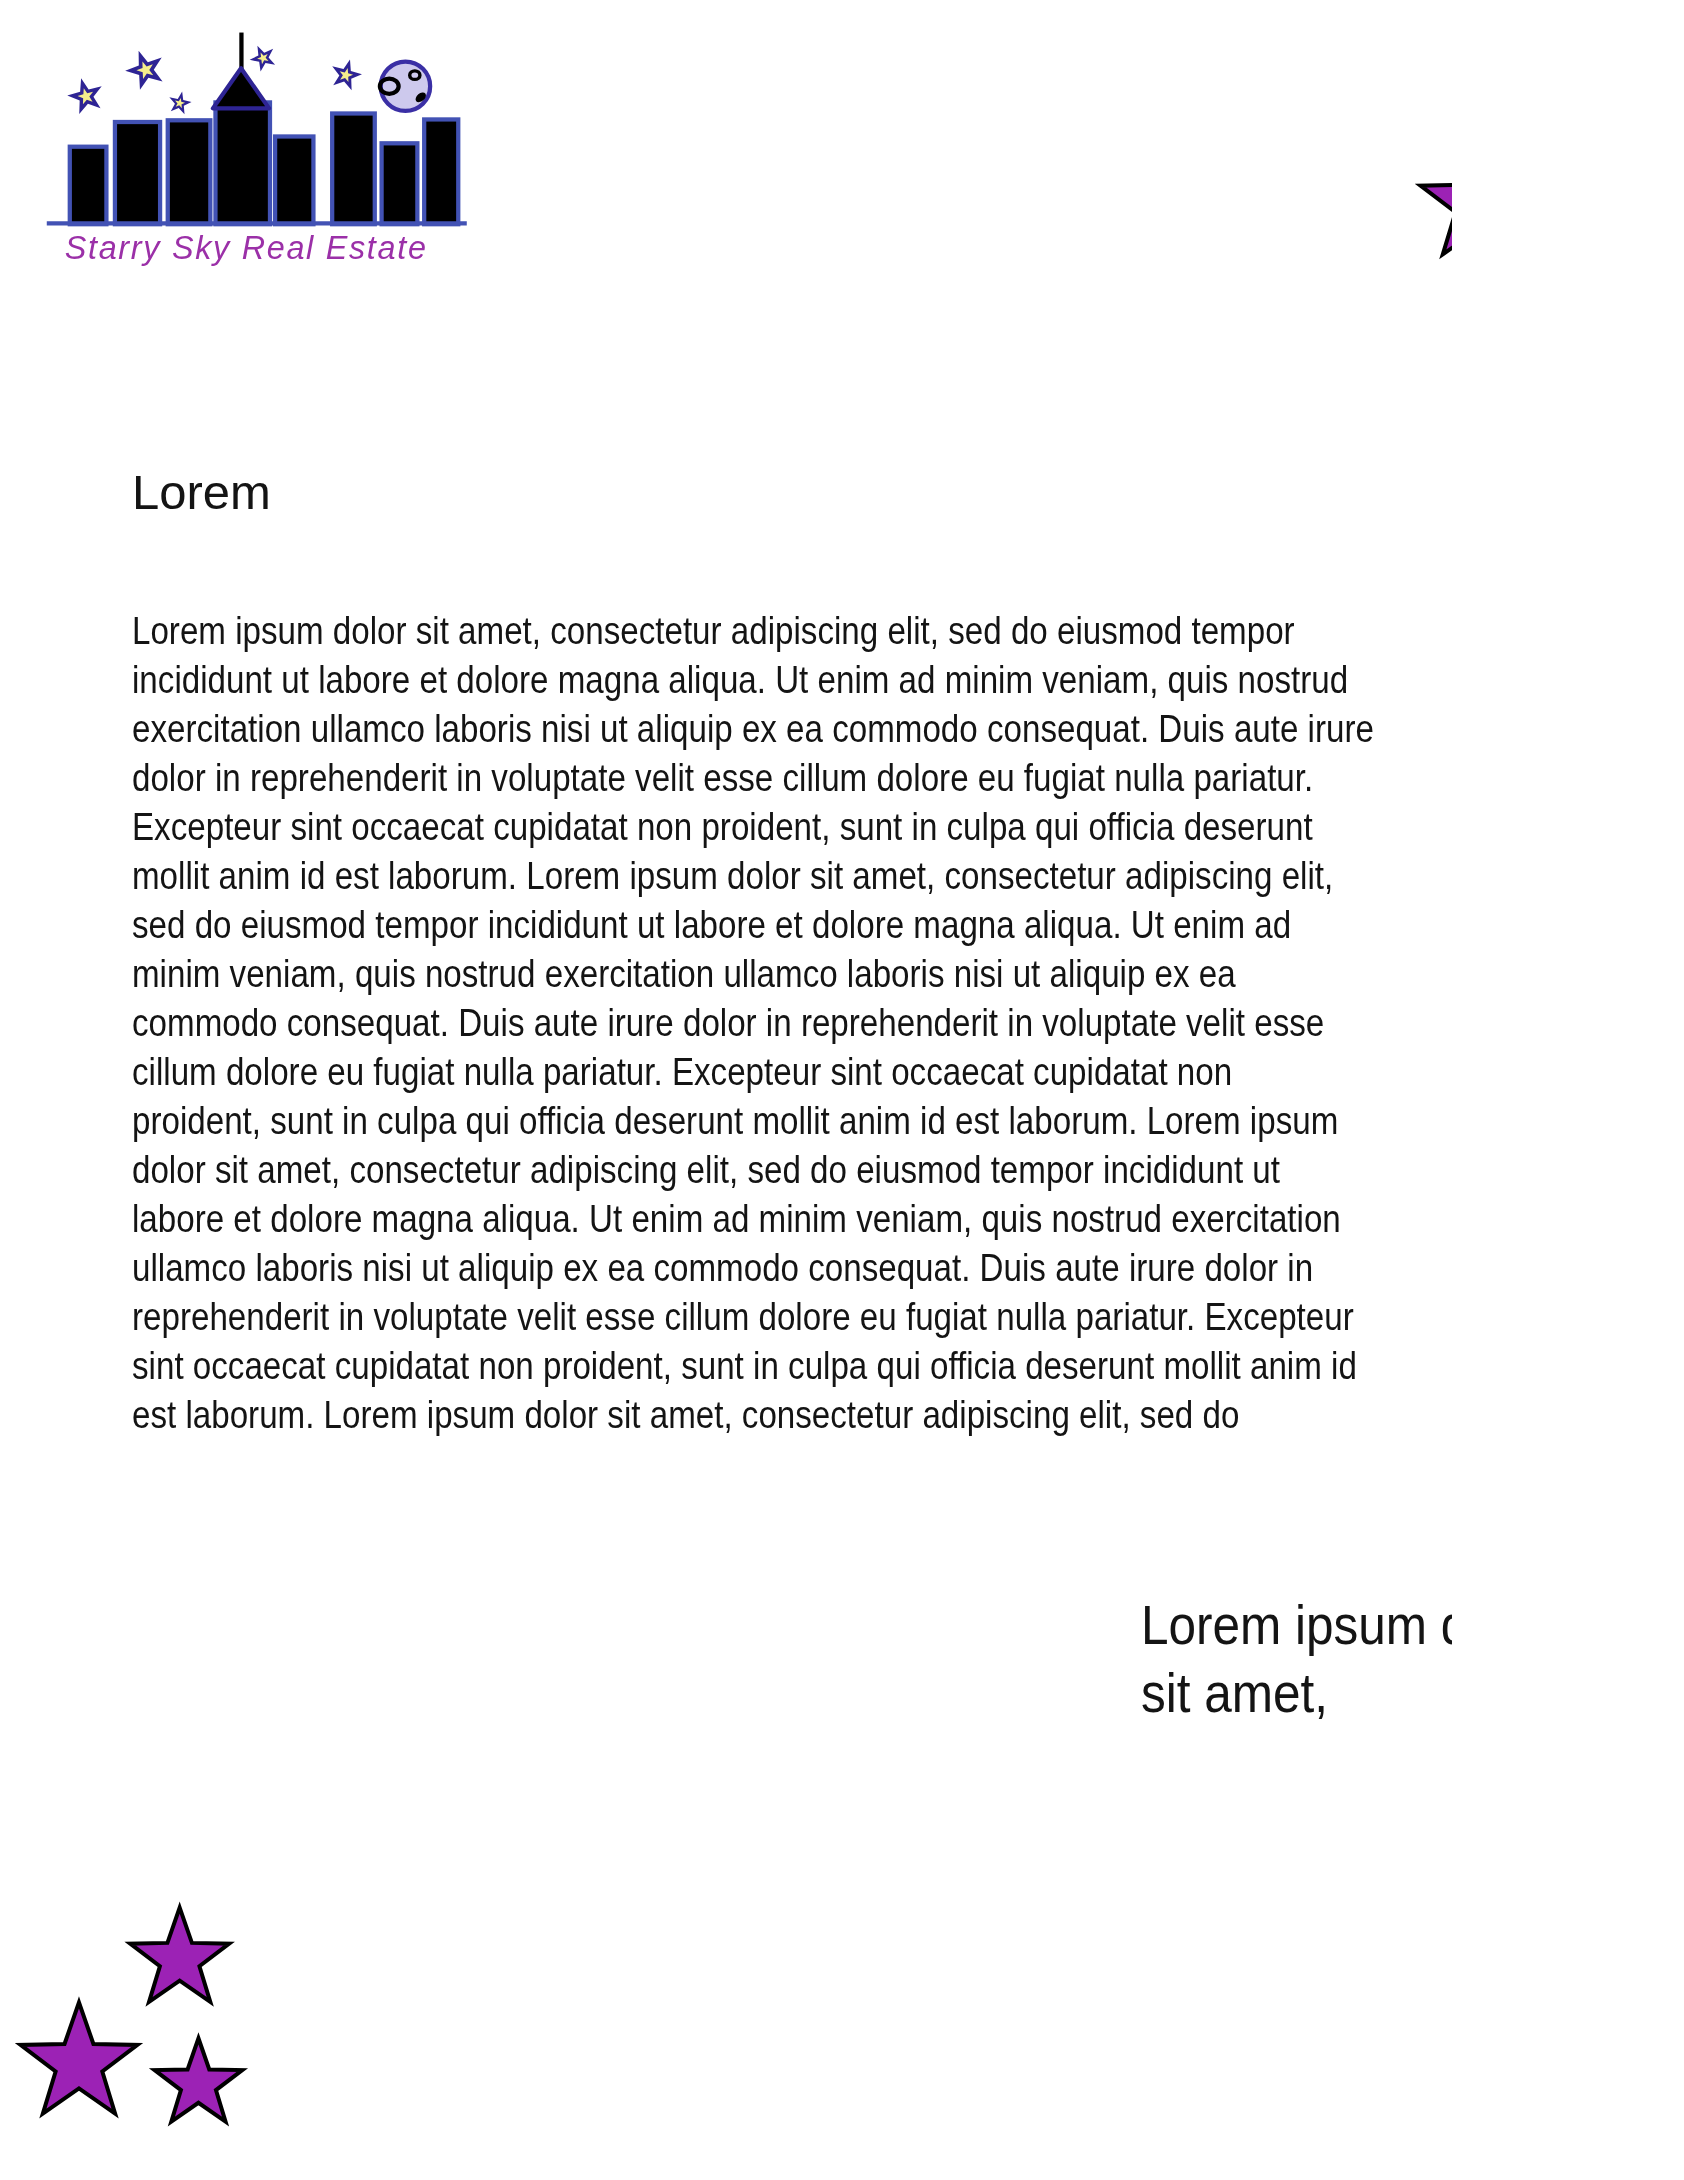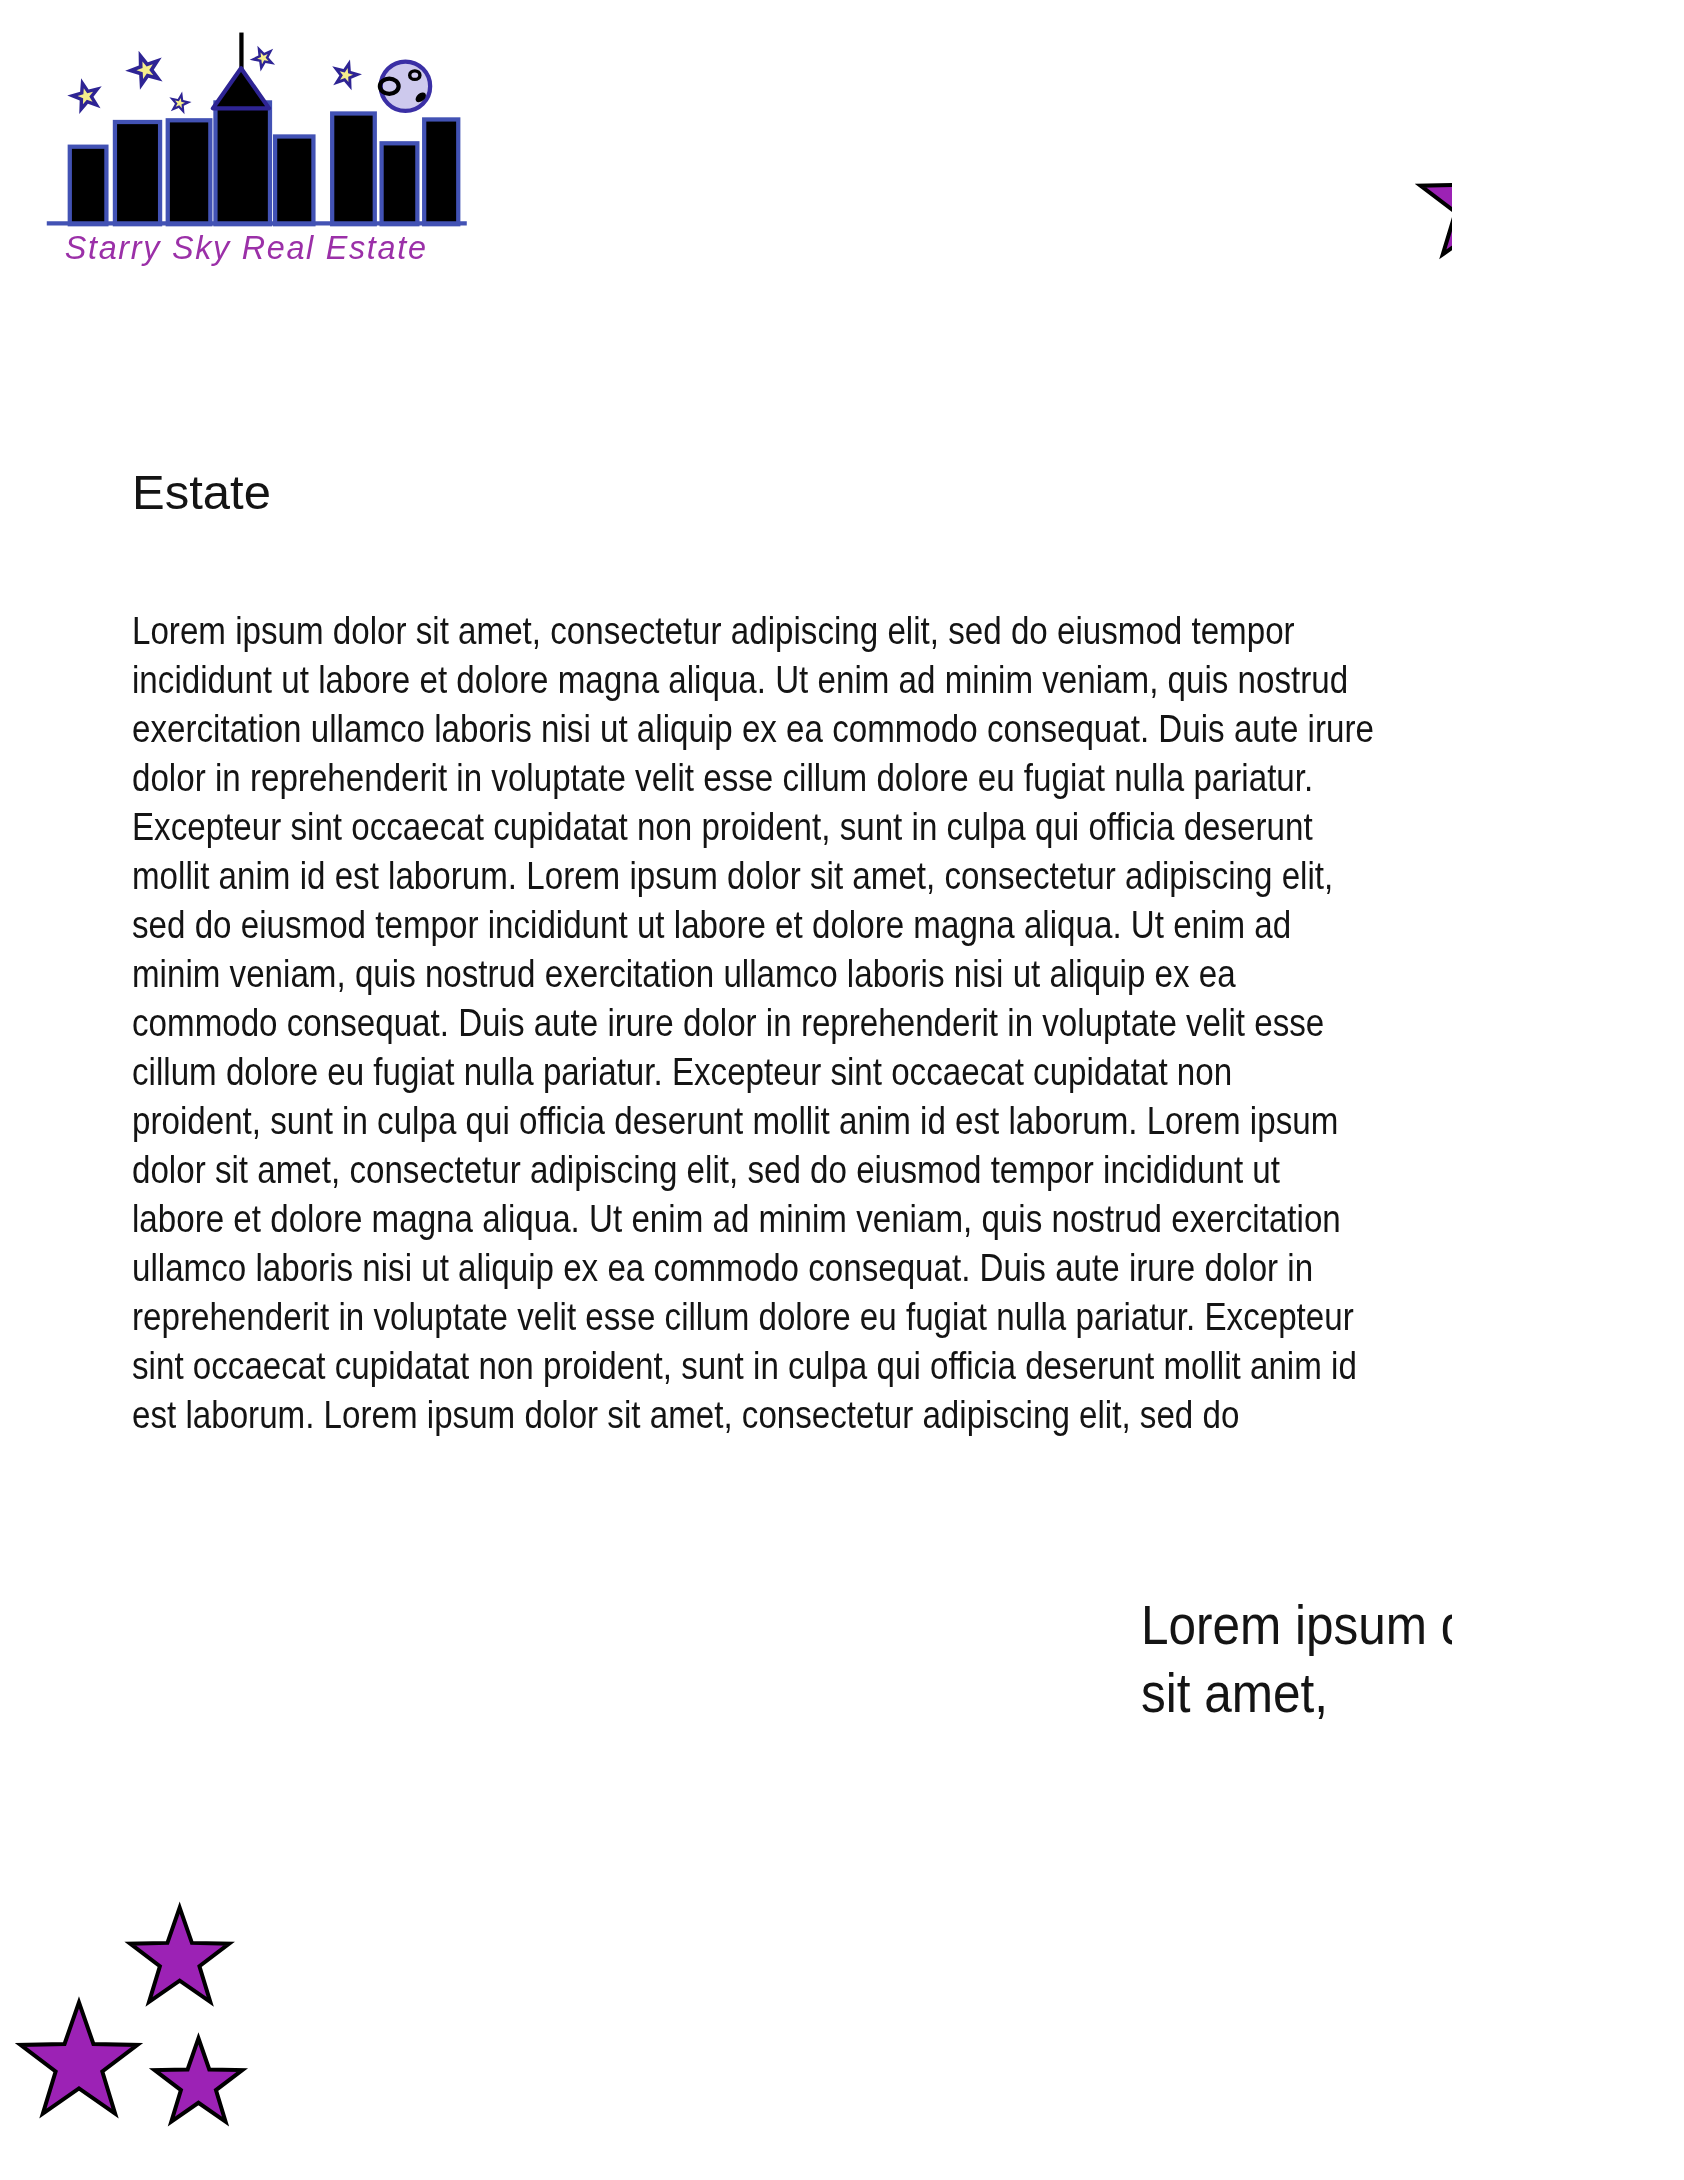--- a/index.html
+++ b/index.html
@@ -122,21 +122,21 @@
         <use href="#star5"></use>
       </g>
     <g class="corner-star" transform="translate(1736,240) scale(72)">
         <use href="#star5"></use>
       </g>
     <g class="corner-star" transform="translate(1876,264) scale(54)">
         <use href="#star5"></use>
       </g>
   </svg>
 
-  <div class="page-title">Estate</div>
+  <div class="page-title">Lorem</div>
 
   <div class="body-paragraph">Lorem ipsum dolor sit amet, consectetur adipiscing elit, sed do eiusmod tempor
 incididunt ut labore et dolore magna aliqua. Ut enim ad minim veniam, quis nostrud
 exercitation ullamco laboris nisi ut aliquip ex ea commodo consequat. Duis aute irure
 dolor in reprehenderit in voluptate velit esse cillum dolore eu fugiat nulla pariatur.
 Excepteur sint occaecat cupidatat non proident, sunt in culpa qui officia deserunt
 mollit anim id est laborum. Lorem ipsum dolor sit amet, consectetur adipiscing elit,
 sed do eiusmod tempor incididunt ut labore et dolore magna aliqua. Ut enim ad
 minim veniam, quis nostrud exercitation ullamco laboris nisi ut aliquip ex ea
 commodo consequat. Duis aute irure dolor in reprehenderit in voluptate velit esse

